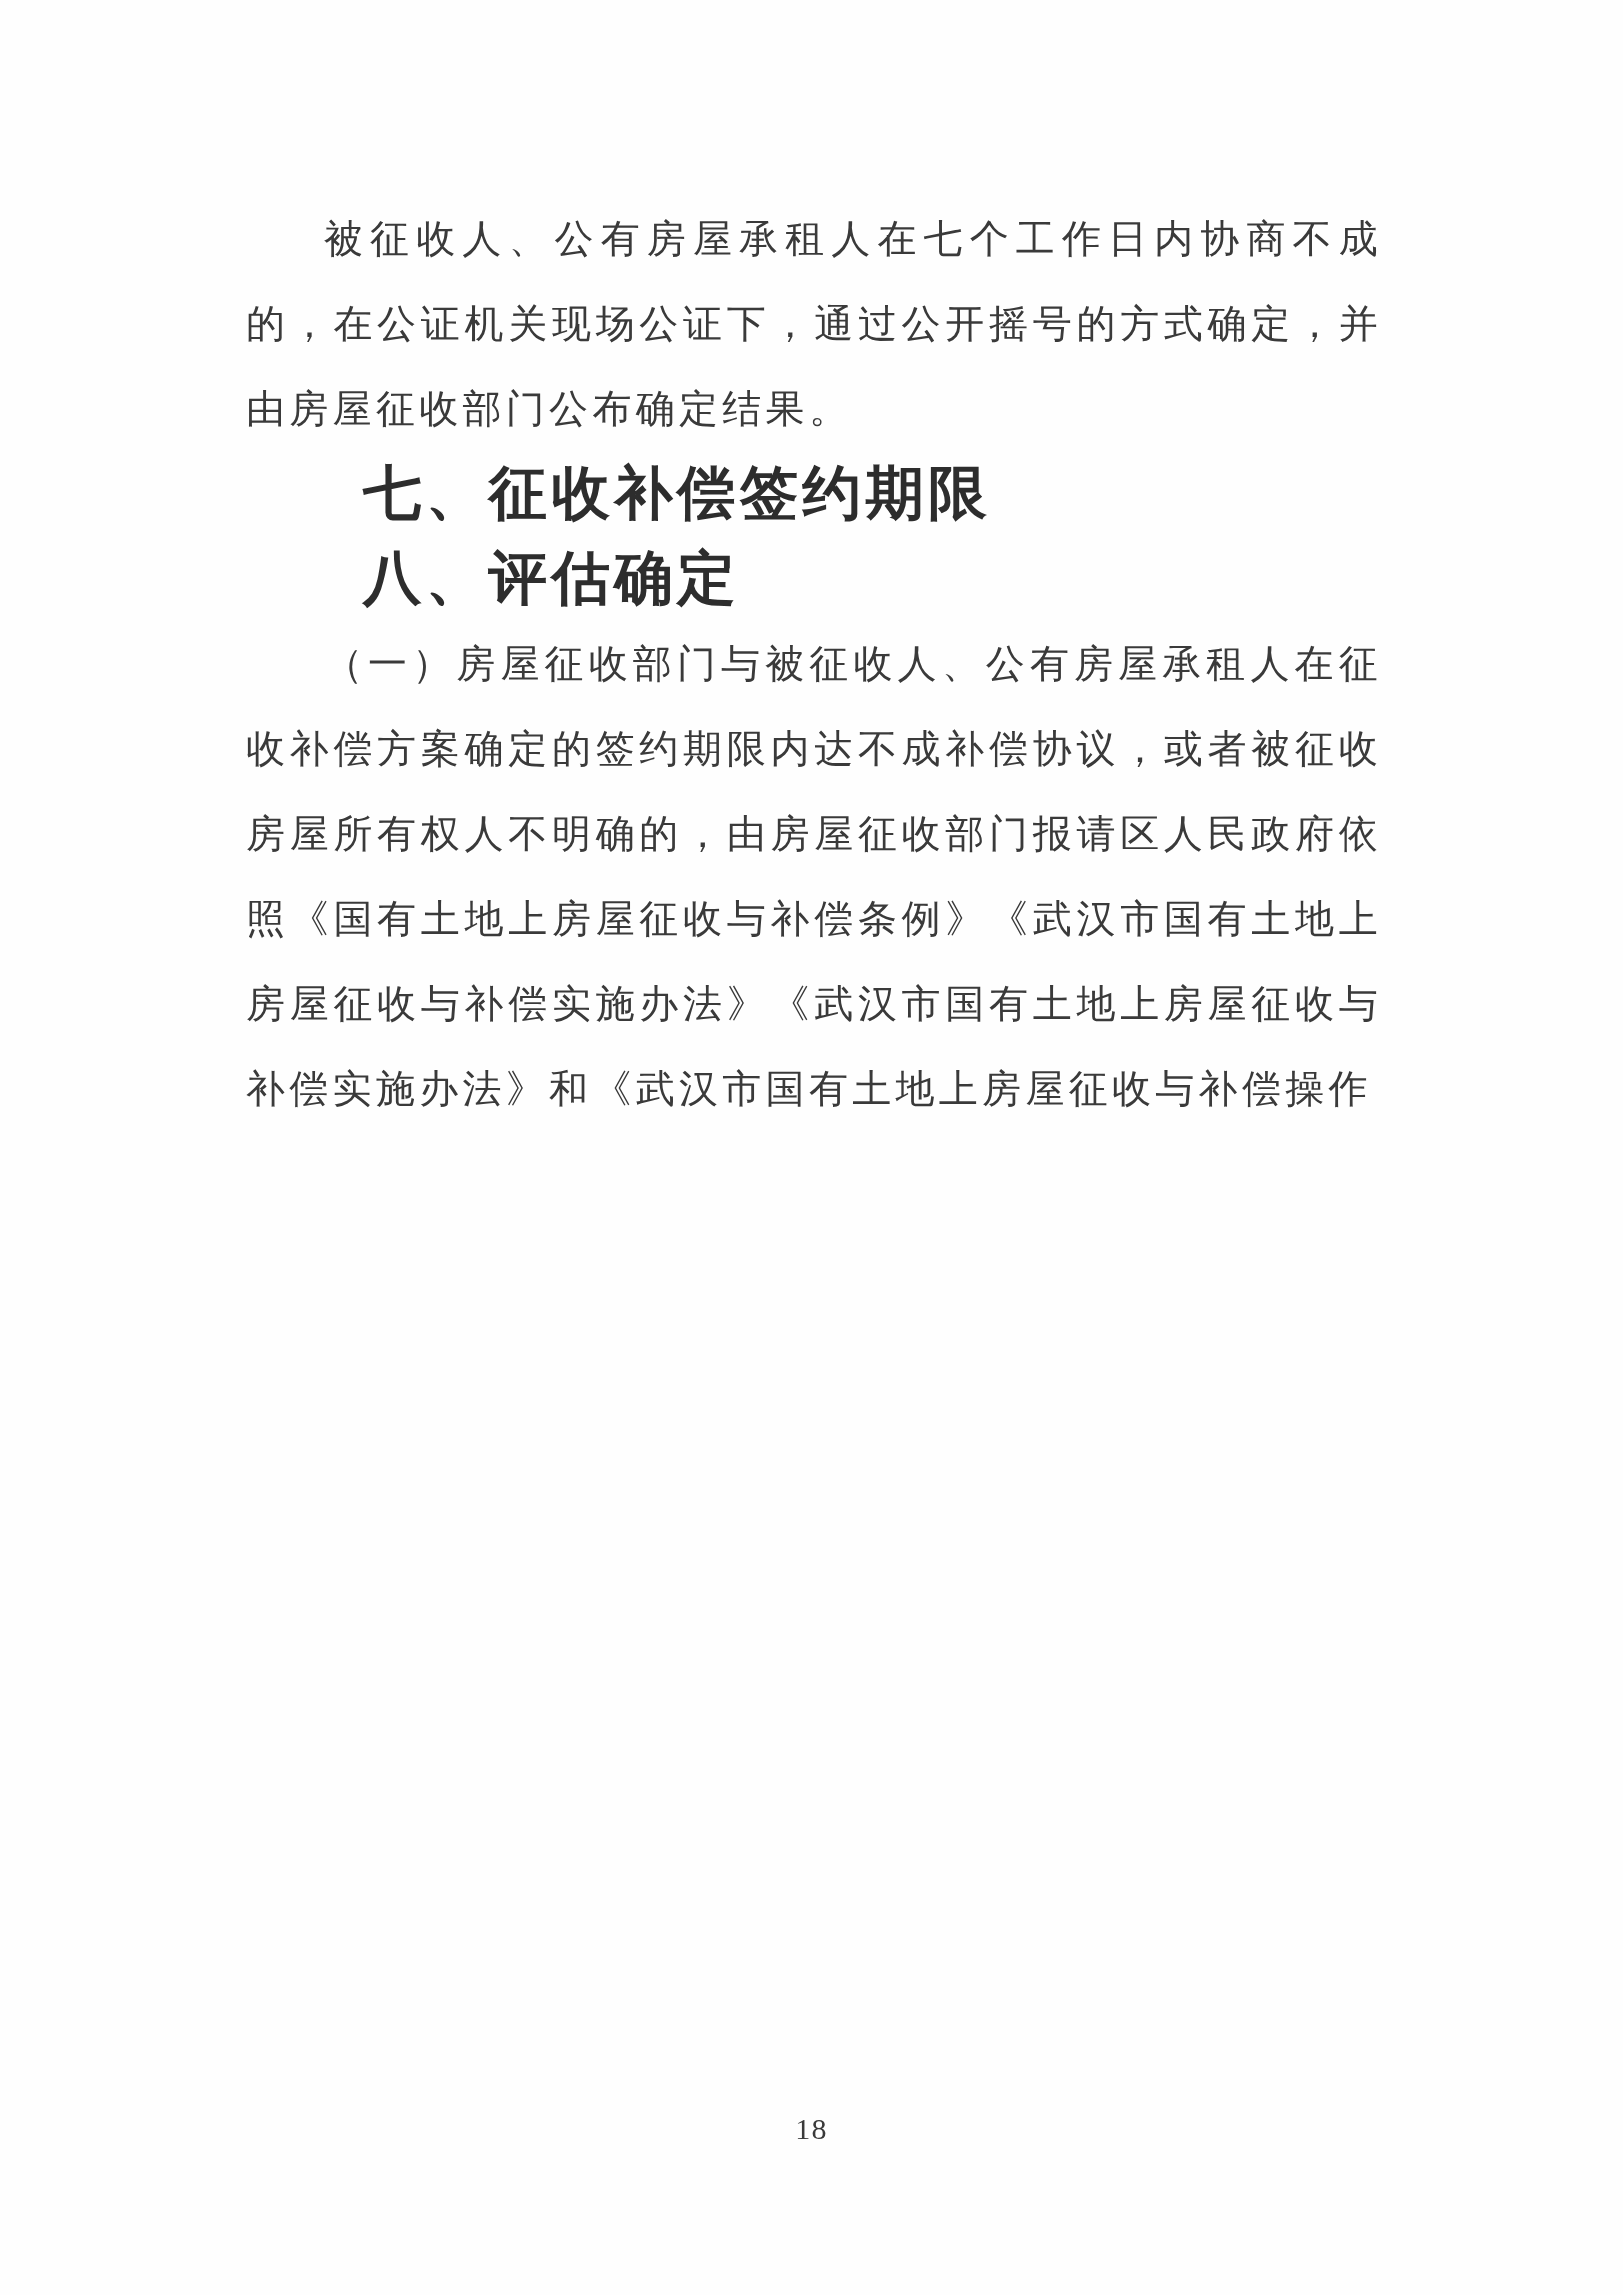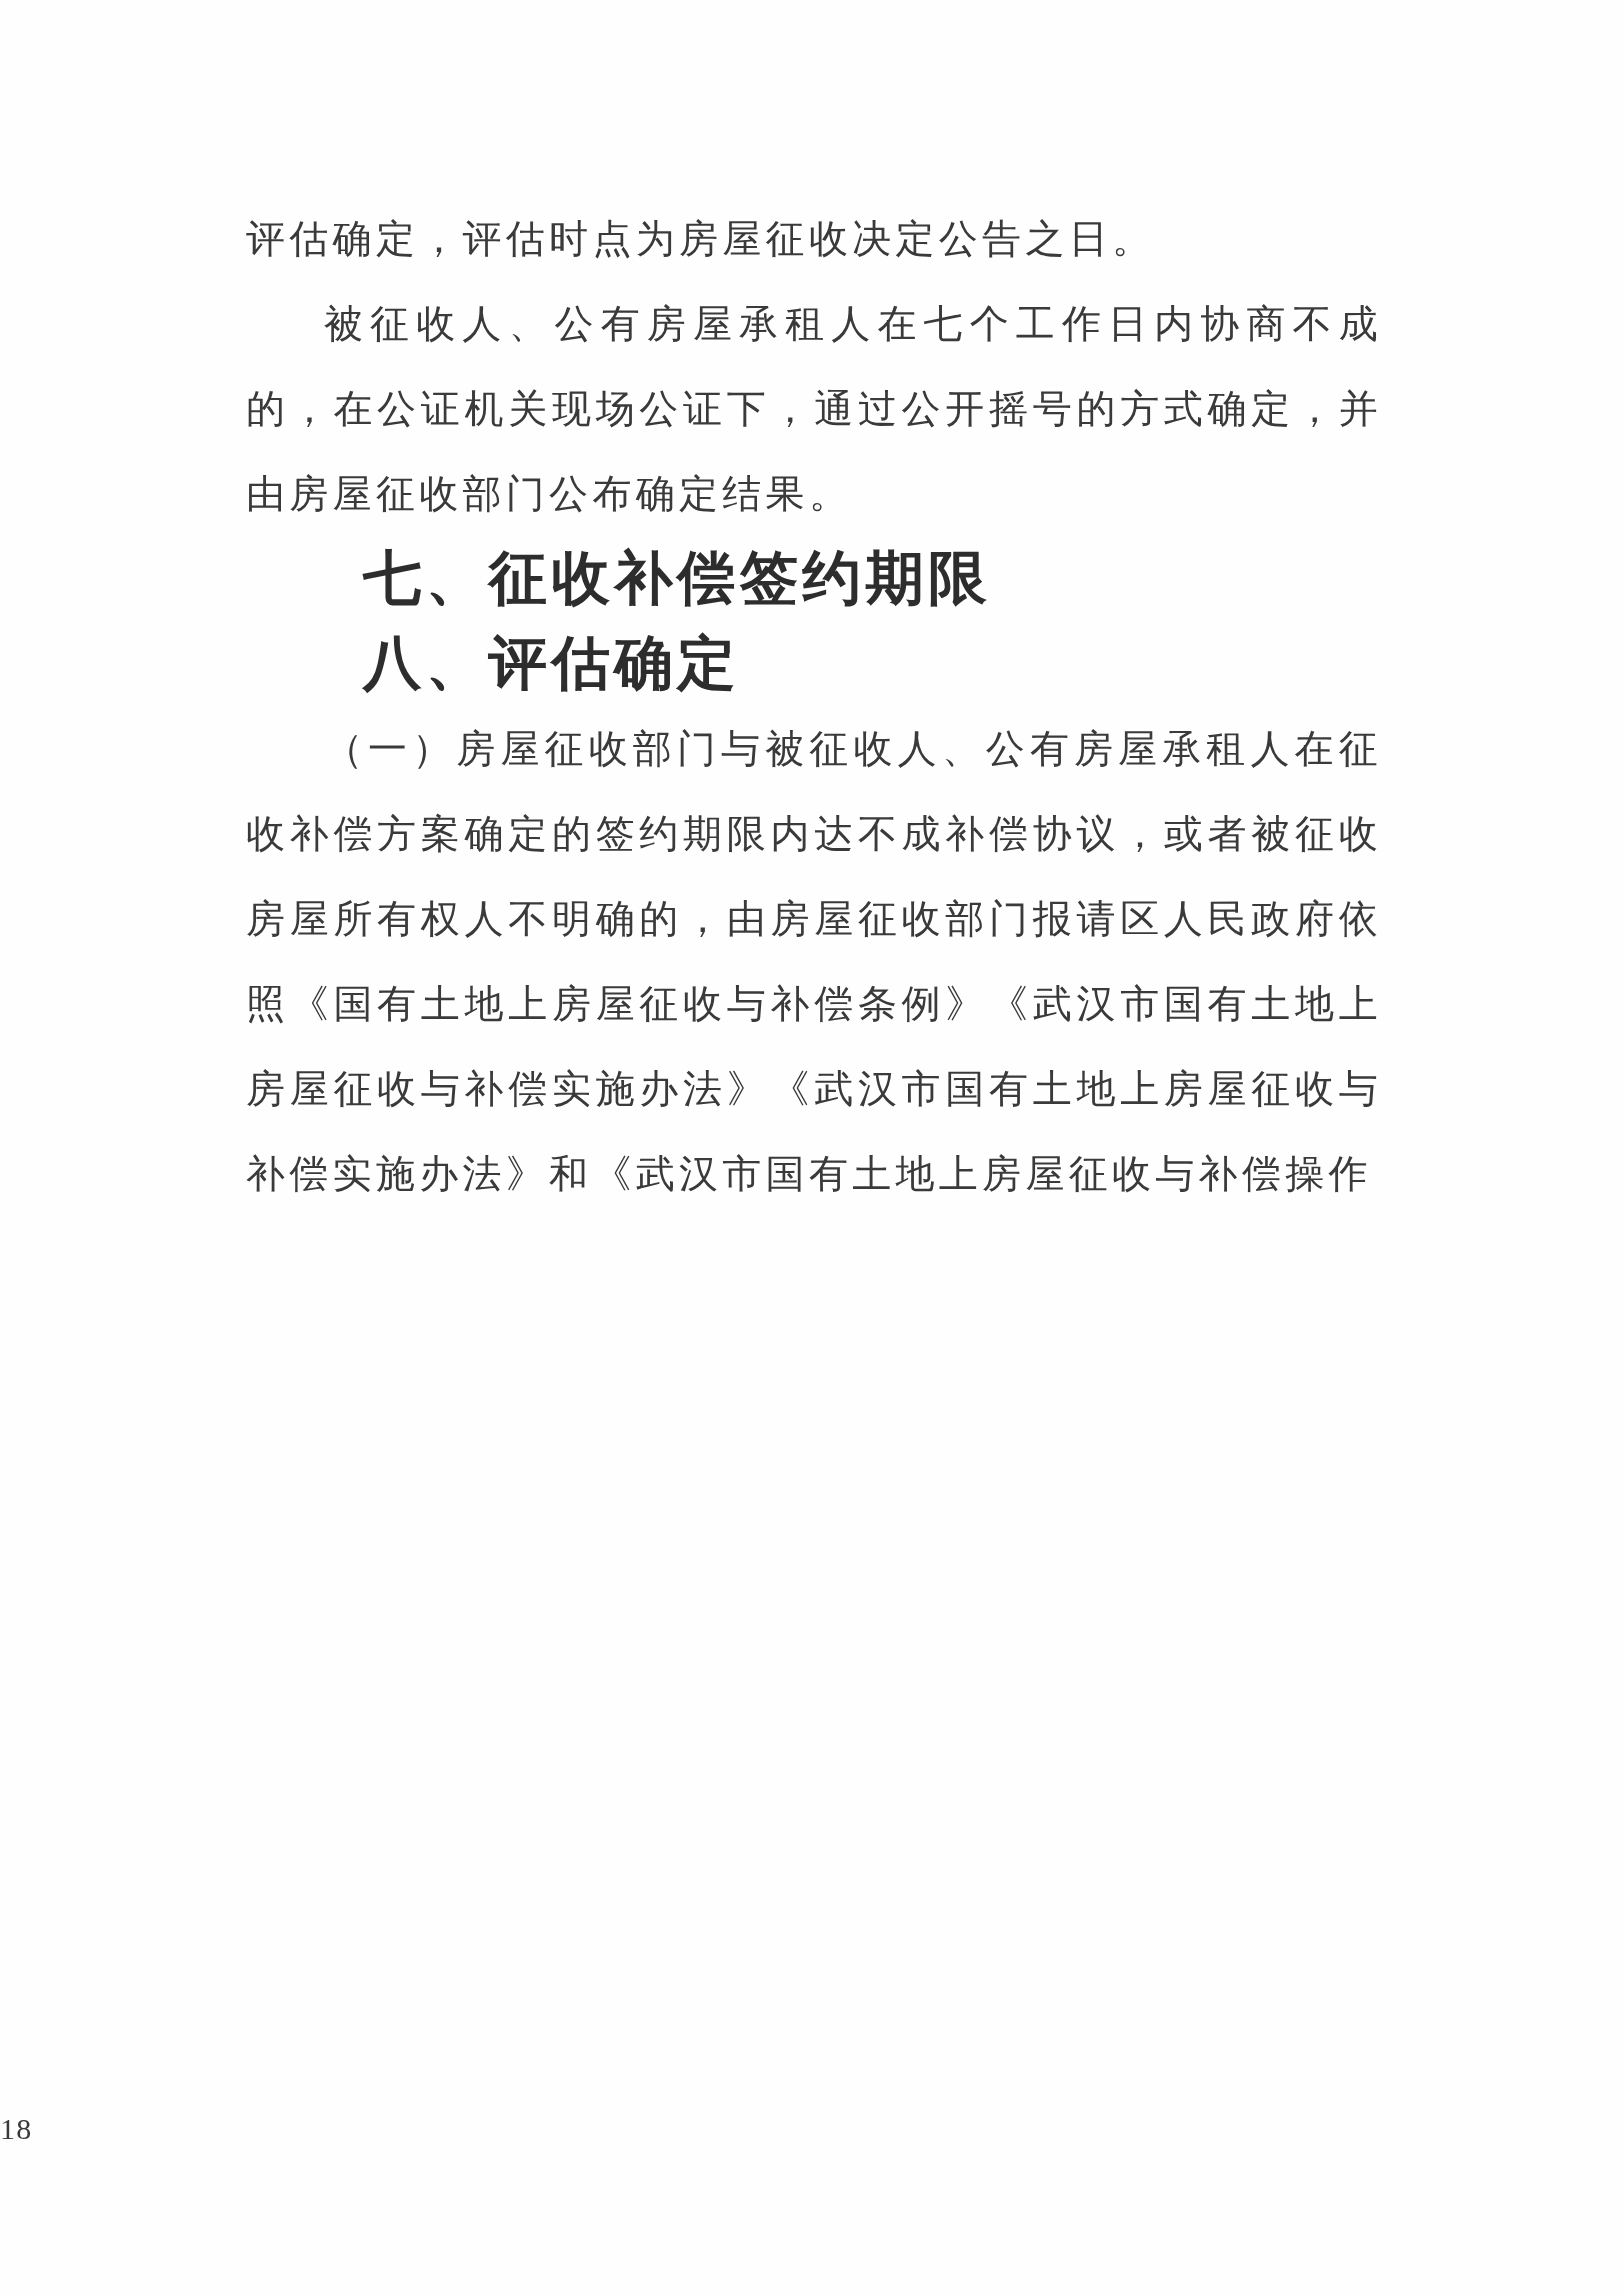--- a/index.html
+++ b/index.html
@@ -42,34 +42,33 @@
   }
   .heading {
     font-weight: 700;
     color: #2d2d2d;
   }
   .page-footer {
     position: absolute;
     left: 0;
     right: 0;
     top: 2112px;
-    text-align: left;
+    text-align: center;
   }
   .page-number {
     font-size: 30px;
     color: #3a3a3a;
     letter-spacing: 1.3px;
   }
 </style>
 </head>
 <body>
 
 <div class="page">
   <main class="body-text">
-    <p class="para no-indent">评估确定，评估时点为房屋征收决定公告之日。</p>
     <p class="para">被征收人、公有房屋承租人在七个工作日内协商不成的，在公证机关现场公证下，通过公开摇号的方式确定，并由房屋征收部门公布确定结果。</p>
     <h2 class="heading">七、征收补偿签约期限</h2>
     <h2 class="heading">八、评估确定</h2>
     <p class="para">（一）房屋征收部门与被征收人、公有房屋承租人在征收补偿方案确定的签约期限内达不成补偿协议，或者被征收房屋所有权人不明确的，由房屋征收部门报请区人民政府依照《国有土地上房屋征收与补偿条例》《武汉市国有土地上房屋征收与补偿实施办法》《武汉市国有土地上房屋征收与补偿实施办法》和《武汉市国有土地上房屋征收与补偿操作</p>
   </main>
   <footer class="page-footer">
     <span class="page-number">18</span>
   </footer>
 </div>
 

